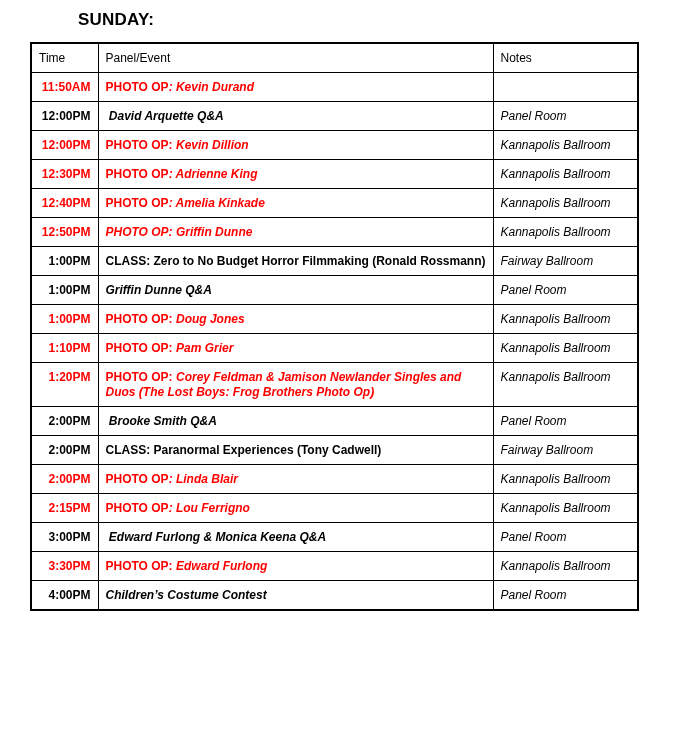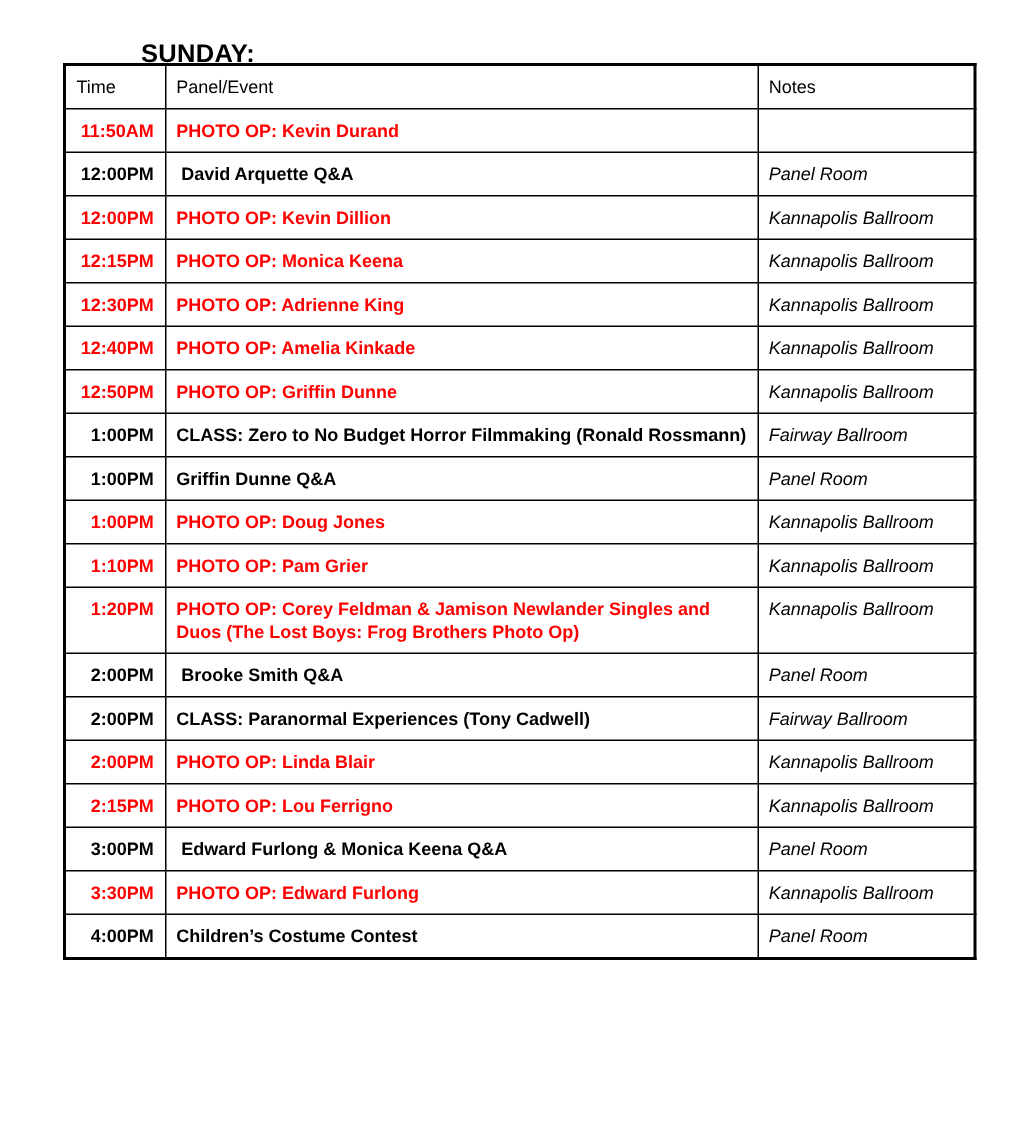--- a/index.html
+++ b/index.html
@@ -7,47 +7,47 @@
   html, body {
     margin: 0; padding: 0;
     background: #ffffff;
     width: 687px; height: 747px;
     font-family: "Liberation Sans", sans-serif;
     color: var(--ink);
   }
   .page { position: relative; width: 687px; height: 747px; overflow: hidden; }
   .doc-title {
     position: absolute; left: 78px; top: 10px;
-    margin: 16px;
+    margin: 0;
     font-size: 17px; font-weight: bold; letter-spacing: 0.2px;
     color: var(--ink);
   }
   table.schedule {
-    position: absolute; left: 42px; top: 42px;
+    position: absolute; left: 30px; top: 42px;
     width: 607px;
     border-collapse: collapse;
     table-layout: fixed;
     border: 2px solid var(--ink);
   }
   col.c-time  { width: 67px; }
   col.c-event { width: 395px; }
   col.c-notes { width: 145px; }
   th, td {
     border: 1px solid var(--ink);
     padding: 7px 7px 6px 7px;
     font-size: 12px;
     line-height: 15px;
     text-align: left;
     vertical-align: top;
     overflow: hidden;
   }
   th { font-weight: normal; }
   td.time-cell  { font-weight: bold; white-space: nowrap; text-align: right; }
   td.event-cell { font-weight: bold; white-space: pre-wrap; }
-  td.event-cell .ital { }
+  td.event-cell .ital { font-style: italic; }
   td.notes-cell { font-style: italic; font-weight: normal; color: var(--ink); }
   tr.red td.time-cell, tr.red td.event-cell { color: var(--red); }
 </style>
 </head>
 <body>
 
 <div class="page">
   <h1 class="doc-title">SUNDAY:</h1>
 
   <table class="schedule">
@@ -75,25 +75,20 @@
     <td class="event-cell"><span class="roman"></span><span class="ital"> David Arquette Q&amp;A</span></td>
     <td class="notes-cell">Panel Room</td>
   </tr>
 
   <tr class="red">
     <td class="time-cell">12:00PM</td>
     <td class="event-cell"><span class="roman">PHOTO OP:</span><span class="ital"> Kevin Dillion</span></td>
     <td class="notes-cell">Kannapolis Ballroom</td>
   </tr>
 
-  <tr class="red">
-    <td class="time-cell">12:15PM</td>
-    <td class="event-cell"><span class="roman">PHOTO OP</span><span class="ital">: Monica Keena</span></td>
-    <td class="notes-cell">Kannapolis Ballroom</td>
-  </tr>
 
   <tr class="red">
     <td class="time-cell">12:30PM</td>
     <td class="event-cell"><span class="roman">PHOTO OP</span><span class="ital">: Adrienne King</span></td>
     <td class="notes-cell">Kannapolis Ballroom</td>
   </tr>
 
   <tr class="red">
     <td class="time-cell">12:40PM</td>
     <td class="event-cell"><span class="roman">PHOTO OP</span><span class="ital">: Amelia Kinkade</span></td>

